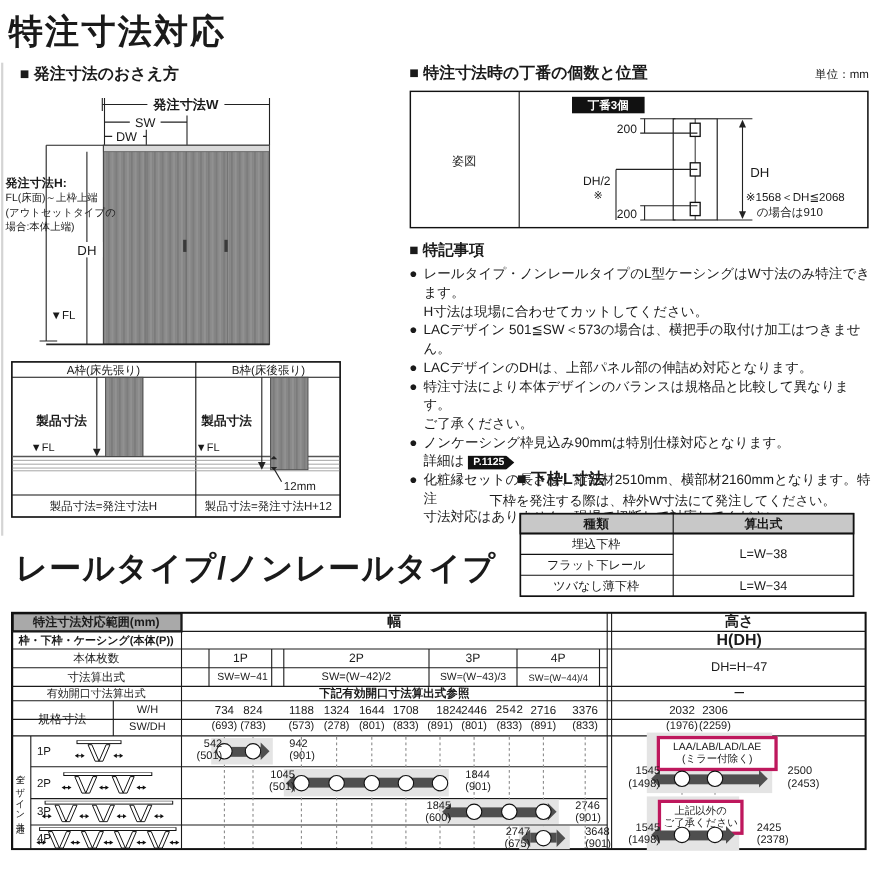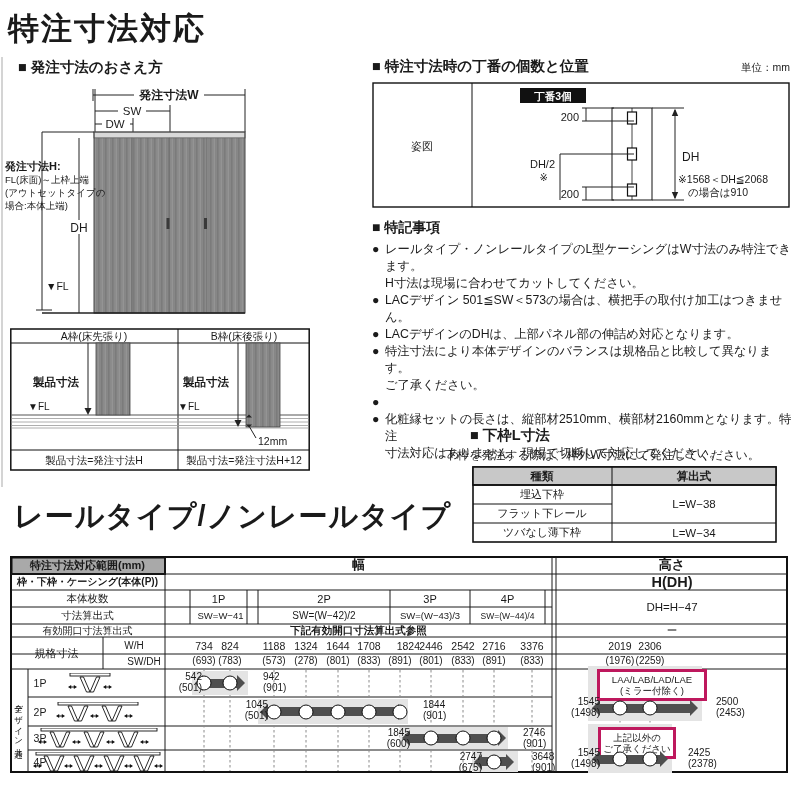--- a/index.html
+++ b/index.html
@@ -204,20 +204,24 @@
     <span class="blt">●</span>
     <div class="ntext">LACデザインのDHは、上部パネル部の伸詰め対応となります。</div>
   </div>
   <div class="note">
     <span class="blt">●</span>
     <div class="ntext">特注寸法により本体デザインのバランスは規格品と比較して異なります。
 ご了承ください。</div>
   </div>
   <div class="note">
     <span class="blt">●</span>
+    <div>
+      <div class="ntext">ノンケーシング枠見込み90mmは特別仕様対応となります。</div>
+      <div><span>詳細は</span><span class="pbadge">P.1125</span></div>
+    </div>
   </div>
   <div class="note">
     <span class="blt">●</span>
     <div class="ntext">化粧縁セットの長さは、縦部材2510mm、横部材2160mmとなります。特注
 寸法対応はありません。現場で切断して対応してください。</div>
   </div>
 </div>
 
 <div class="abs b" style="left:470px;top:426px;font-size:14.5px;">■ 下枠L寸法</div>
 <div class="abs" style="left:445px;top:447px;font-size:12px;">下枠を発注する際は、枠外W寸法にて発注してください。</div>
@@ -304,34 +308,34 @@
   <div class="ctr" style="left:248px;top:51px;width:132px;height:17px;font-size:10px;">SW=(W−42)/2</div>
   <div class="ctr" style="left:380px;top:51px;width:80px;height:17px;font-size:9.5px;">SW=(W−43)/3</div>
   <div class="ctr" style="left:460px;top:51px;width:75px;height:17px;font-size:8.5px;">SW=(W−44)/4</div>
 
   <div class="ctr" style="left:0;top:68px;width:155px;height:13px;font-size:10px;">有効開口寸法算出式</div>
   <div class="ctr b" style="left:155px;top:68px;width:387px;height:13px;font-size:10.5px;">下記有効開口寸法算出式参照</div>
   <div class="ctr" style="left:546px;top:68px;width:232px;height:13px;font-size:10.5px;">ー</div>
 
   <div class="ctr" style="left:0;top:81px;width:93px;height:32px;font-size:11px;">規格寸法</div>
   <div class="ctr" style="left:93px;top:81px;width:62px;height:17px;font-size:10px;">W/H</div>
-  <div class="ctr" style="left:93px;top:98px;width:62px;height:15px;font-size:10px;padding-left:10px;">SW/DH</div>
+  <div class="ctr" style="left:93px;top:98px;width:62px;height:15px;font-size:10px;">SW/DH</div>
 
   <span class="num" style="left:174px;">734</span>
   <span class="num" style="left:200px;">824</span>
   <span class="num" style="left:244px;">1188</span>
   <span class="num" style="left:276px;">1324</span>
   <span class="num" style="left:308px;">1644</span>
   <span class="num" style="left:339px;">1708</span>
   <span class="num" style="left:370px;text-align:right;">1824</span>
   <span class="num" style="left:401px;">2446</span>
-  <span class="num" style="left:433px;">2542</span>
+  <span class="num" style="left:433px;font-family:Liberation Mono, monospace;">2542</span>
   <span class="num" style="left:464px;">2716</span>
   <span class="num" style="left:502px;">3376</span>
-  <span class="num" style="left:590px;">2019</span>
+  <span class="num" style="left:590px;">2032</span>
   <span class="num" style="left:620px;">2306</span>
 
   <span class="nump" style="left:172px;">(693)</span>
   <span class="nump" style="left:198px;">(783)</span>
   <span class="nump" style="left:242px;">(573)</span>
   <span class="nump" style="left:274px;">(278)</span>
   <span class="nump" style="left:306px;">(801)</span>
   <span class="nump" style="left:337px;">(833)</span>
   <span class="nump" style="left:368px;">(891)</span>
   <span class="nump" style="left:399px;">(801)</span>

